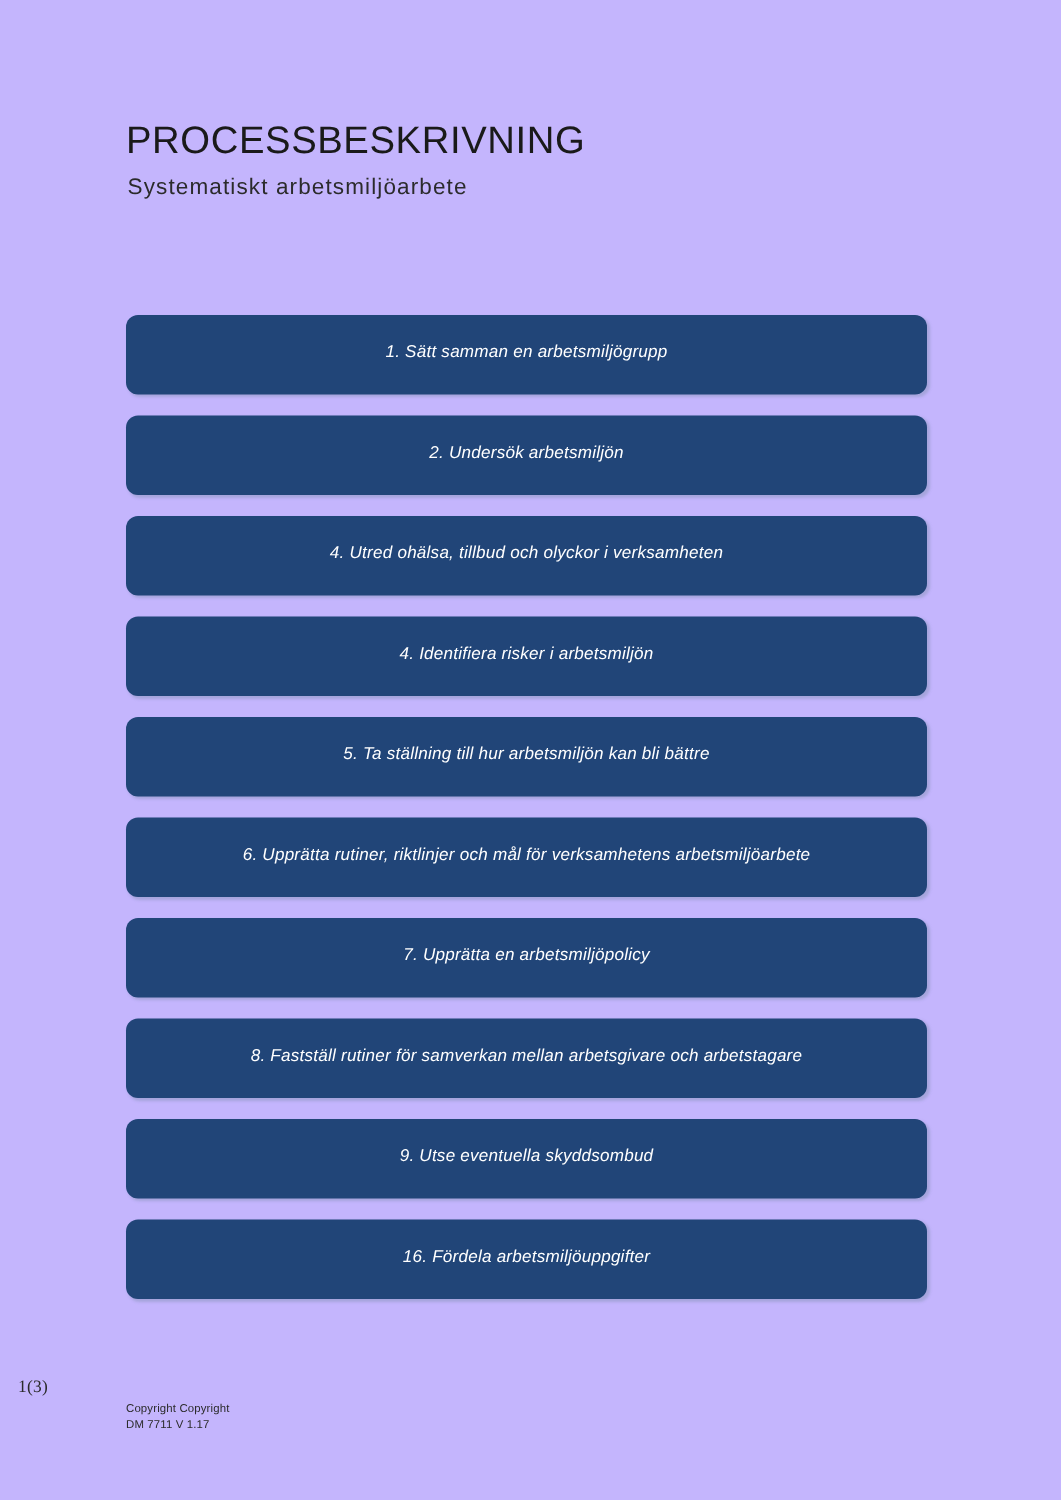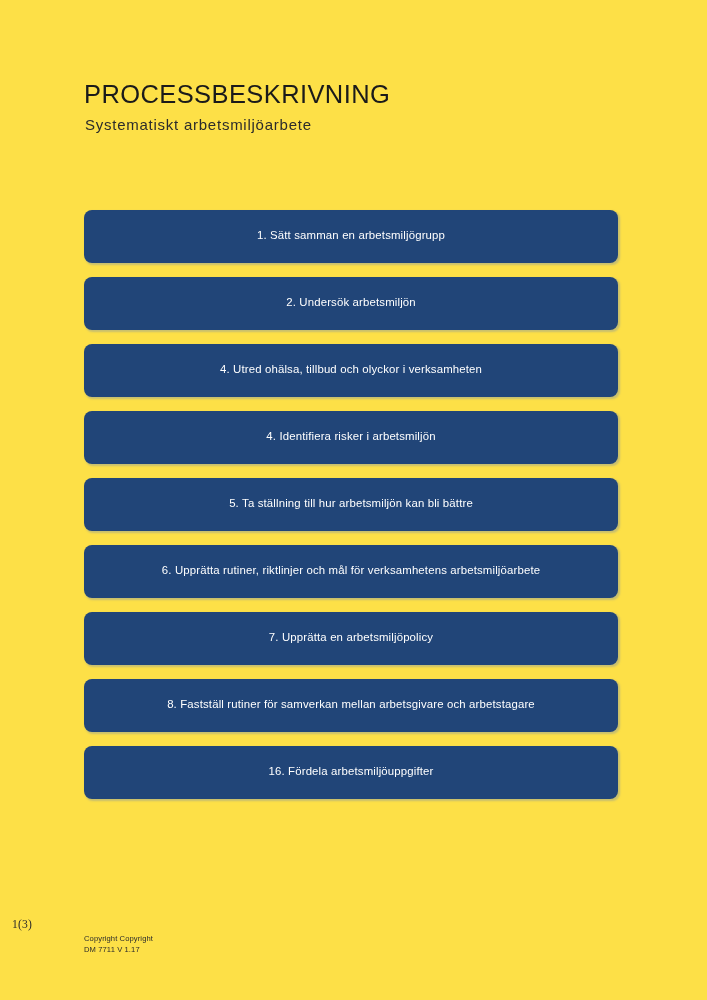--- a/index.html
+++ b/index.html
@@ -13,21 +13,21 @@
     height: 1000px;
     position: relative;
     overflow: hidden;
     font-family: "Liberation Sans", sans-serif;
     -webkit-font-smoothing: antialiased;
   }
 
   .page {
     position: absolute;
     inset: 0;
-    background: #fde047;
+    background: #c4b5fd;
   }
 
   
   .header {
     position: absolute;
     left: 84px;
     top: 80px;
     width: 540px;
   }
   .doc-title {
@@ -76,20 +76,21 @@
   .step-label {
     color: #ffffff;
     font-size: 11.4px;
     font-weight: 400;
     letter-spacing: 0.15px;
     line-height: 1.25;
     text-align: left;
     position: relative;
     top: -1px;
     white-space: nowrap;
+    font-style: italic;
   }
 
   
   .page-number {
     position: absolute;
     left: 12px;
     right: 0;
     top: 918px;
     text-align: left;
     font-size: 11.6px;
@@ -139,20 +140,23 @@
     <div class="step-box">
       <span class="step-label">6. Upprätta rutiner, riktlinjer och mål för verksamhetens arbetsmiljöarbete</span>
     </div>
     <div class="step-box">
       <span class="step-label">7. Upprätta en arbetsmiljöpolicy</span>
     </div>
     <div class="step-box">
       <span class="step-label">8. Fastställ rutiner för samverkan mellan arbetsgivare och arbetstagare</span>
     </div>
     <div class="step-box">
+      <span class="step-label">9. Utse eventuella skyddsombud</span>
+    </div>
+    <div class="step-box">
       <span class="step-label">16. Fördela arbetsmiljöuppgifter</span>
     </div>
   </div>
 
   <div class="page-number">1(3)</div>
 
   <div class="footer-meta">
     <div>Copyright Copyright</div>
     <div>DM 7711 V 1.17</div>
   </div>

